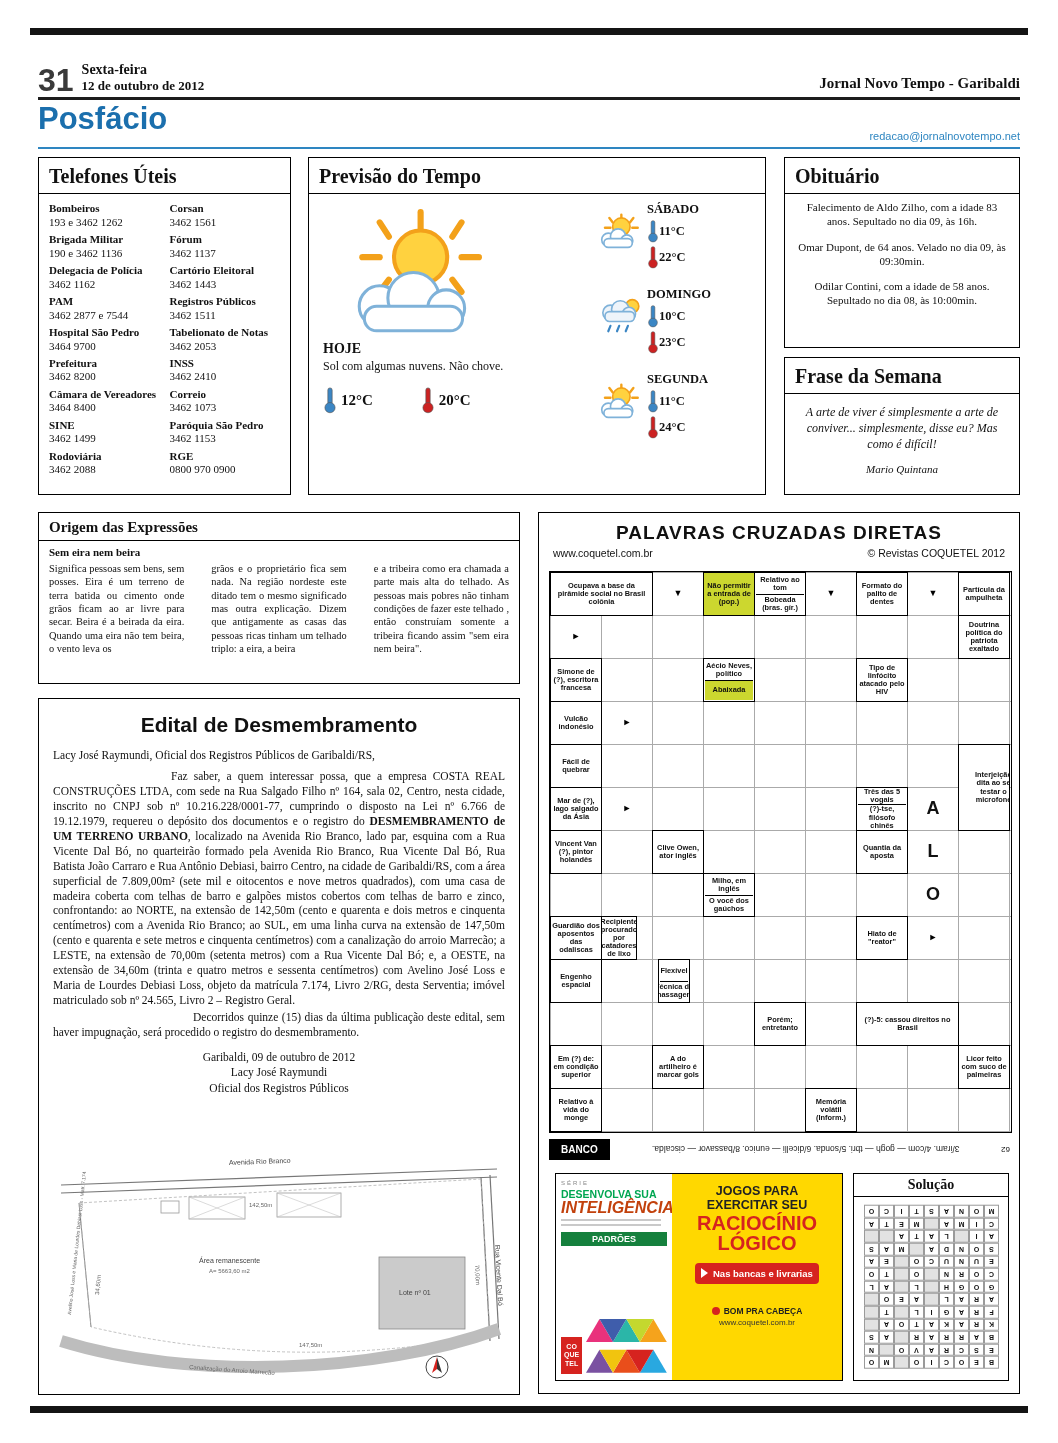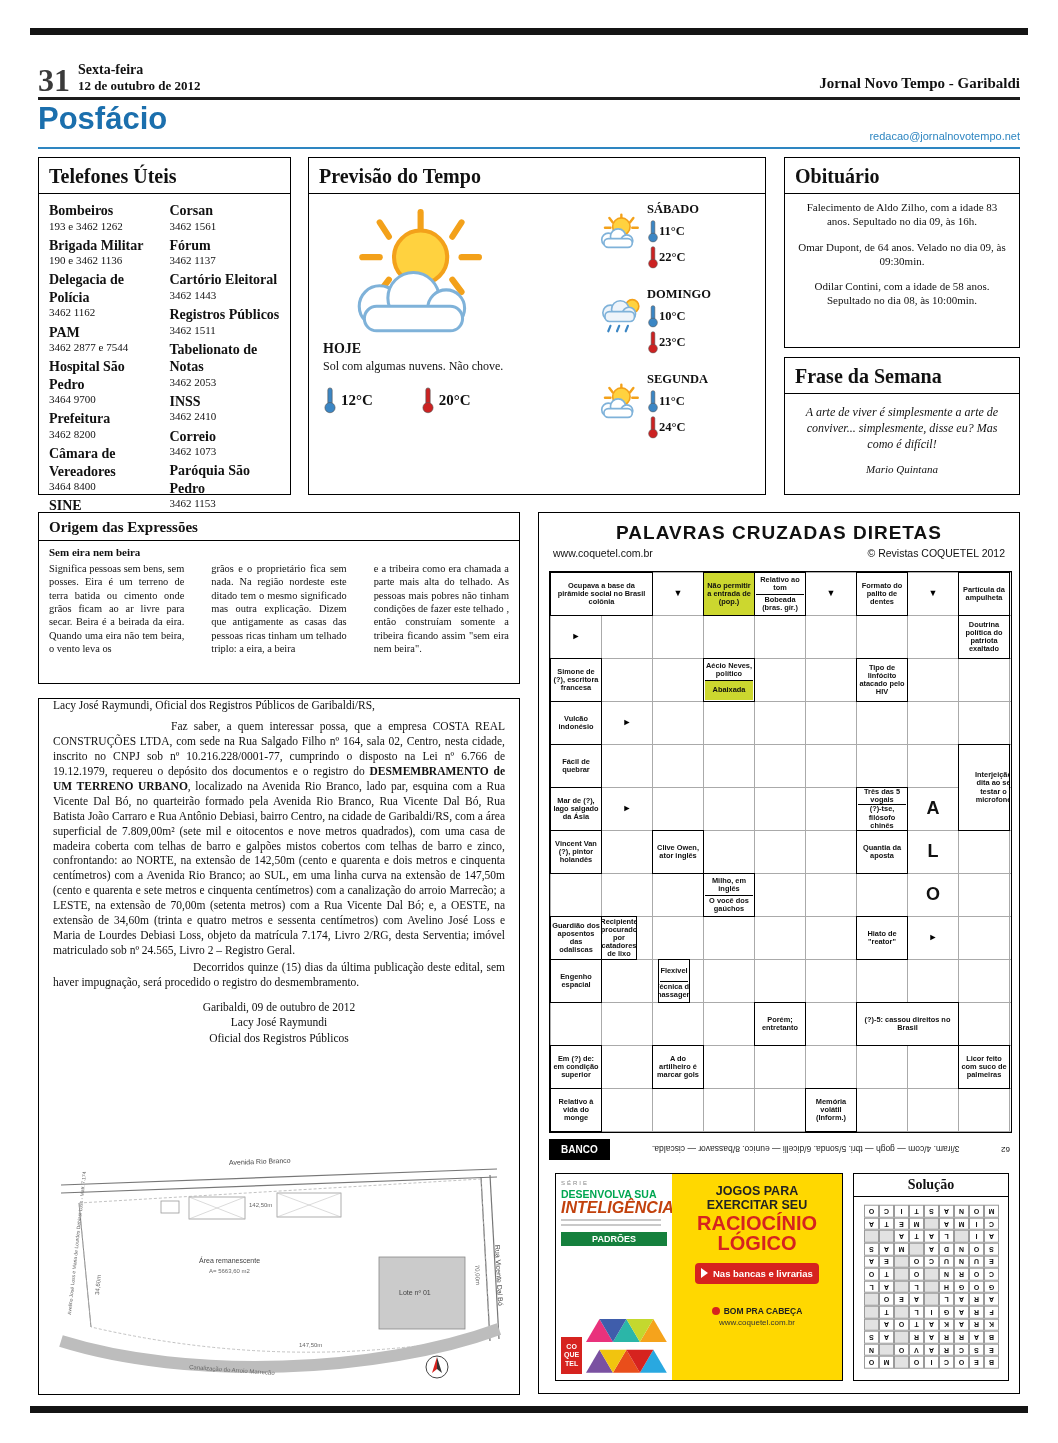--- a/index.html
+++ b/index.html
@@ -5,42 +5,42 @@
   html,body{margin:0;padding:0;background:#e9e9e9;}
   .page{position:relative;width:1058px;height:1443px;background:#fff;margin:0 auto;
         font-family:"Liberation Serif",serif;color:#111;overflow:hidden;}
   .bar{position:absolute;left:30px;right:30px;height:7px;background:#141414;}
   .bar.top{top:28px;} .bar.bottom{top:1406px;}
 
   
   .masthead{position:absolute;left:38px;right:38px;top:50px;height:44px;display:flex;
             justify-content:space-between;align-items:flex-end;}
   .mh-left{display:flex;align-items:flex-end;gap:8px;}
-  .page-number{font-family:Liberation Serif, serif;font-weight:bold;font-size:32px;color:#3a3a3a;line-height:.85;margin-top:38px;}
+  .page-number{font-family:Liberation Sans, sans-serif;font-weight:bold;font-size:32px;color:#3a3a3a;line-height:.85;margin-top:38px;}
   .weekday{font-weight:bold;font-size:14px;}
   .date{font-weight:bold;font-size:13px;}
   .mh-right{font-weight:bold;font-size:15px;padding-bottom:2px;}
   .mh-rule{position:absolute;left:38px;right:38px;top:97px;height:3px;background:#1d1d1d;}
   .section-header{position:absolute;left:38px;right:38px;top:103px;height:42px;}
   .section-title{position:absolute;left:0;top:0;margin:0;font-family:"Liberation Sans",sans-serif;
                  font-weight:bold;font-size:31px;color:#1b6fad;line-height:1;}
   .section-email{position:absolute;right:0;bottom:3px;font-family:"Liberation Sans",sans-serif;
                  font-size:11px;color:#2e86c1;}
   .blue-rule{position:absolute;left:38px;right:38px;top:147px;height:2px;background:#2e86c1;}
 
   
   .box{position:absolute;background:#fff;border:1px solid #000;box-sizing:border-box;}
   .box-title{font-weight:bold;font-size:20px;padding:7px 10px 5px;border-bottom:1px solid #000;}
 
   
   #phones-box{left:38px;top:157px;width:253px;height:338px;}
   .phones-cols{display:flex;gap:10px;padding:8px 10px;}
   .phones-col{flex:1;min-width:0;}
   .phone-item{margin-bottom:4px;}
-  .phone-name{font-weight:bold;font-size:14px;line-height:1.25;}
+  .phone-name{font-weight:bold;font-size:11px;line-height:1.25;}
   .phone-number{font-size:11px;line-height:1.2;}
 
   
   #weather-box{left:308px;top:157px;width:458px;height:338px;}
   .weather-main{position:absolute;left:14px;top:48px;width:265px;}
   .icon-big{width:185px;height:133px;display:block;}
   .hoje-label{font-weight:bold;font-size:14px;margin-top:2px;}
   .hoje-desc{font-size:12px;margin-top:2px;}
   .hoje-temps{display:flex;gap:48px;margin-top:12px;align-items:center;}
   .temp-group{display:flex;align-items:center;gap:4px;}
@@ -418,20 +418,21 @@
     <div class="expr-title">Origem das Expressões</div>
     <div class="expr-sub">Sem eira nem beira</div>
     <div class="expr-cols">
       <div class="expr-col">Significa pessoas sem bens, sem posses. Eira é um terreno de terra batida ou cimento onde grãos ficam ao ar livre para secar. Beira é a beirada da eira. Quando uma eira não tem beira, o vento leva os</div>
       <div class="expr-col">grãos e o proprietário fica sem nada. Na região nordeste este ditado tem o mesmo significado mas outra explicação. Dizem que antigamente as casas das pessoas ricas tinham um telhado triplo: a eira, a beira</div>
       <div class="expr-col">e a tribeira como era chamada a parte mais alta do telhado. As pessoas mais pobres não tinham condições de fazer este telhado , então construíam somente a tribeira ficando assim "sem eira nem beira".</div>
     </div>
   </section>
 
   <section class="box" id="edital-box">
+    <h2 class="edital-title">Edital de Desmembramento</h2>
     <p class="edital-intro">Lacy José Raymundi, Oficial dos Registros Públicos de Garibaldi/RS,</p>
     <p class="edital-body"><span>Faz saber, a quem interessar possa, que a empresa COSTA REAL CONSTRUÇÕES LTDA, com sede na Rua Salgado Filho nº 164, sala 02, Centro, nesta cidade, inscrito no CNPJ sob nº 10.216.228/0001-77, cumprindo o disposto na Lei nº 6.766 de 19.12.1979, requereu o depósito dos documentos e o registro do </span><span class="b">DESMEMBRAMENTO de UM TERRENO URBANO</span><span>, localizado na Avenida Rio Branco, lado par, esquina com a Rua Vicente Dal Bó, no quarteirão formado pela Avenida Rio Branco, Rua Vicente Dal Bó, Rua Batista João Carraro e Rua Antônio Debiasi, bairro Centro, na cidade de Garibaldi/RS, com a área superficial de 7.809,00m² (sete mil e oitocentos e nove metros quadrados), com uma casa de madeira coberta com telhas de barro e galpões mistos cobertos com telhas de barro e zinco, confrontando: ao NORTE, na extensão de 142,50m (cento e quarenta e dois metros e cinquenta centímetros) com a Avenida Rio Branco; ao SUL, em uma linha curva na extensão de 147,50m (cento e quarenta e sete metros e cinquenta centímetros) com a canalização do arroio Marrecão; a LESTE, na extensão de 70,00m (setenta metros) com a Rua Vicente Dal Bó; e, a OESTE, na extensão de 34,60m (trinta e quatro metros e sessenta centímetros) com Avelino José Loss e Maria de Lourdes Debiasi Loss, objeto da matrícula 7.174, Livro 2/RG, desta Serventia; imóvel matriculado sob nº 24.565, Livro 2 – Registro Geral.</span></p>
     <p class="edital-body2">Decorridos quinze (15) dias da última publicação deste edital, sem haver impugnação, será procedido o registro do desmembramento.</p>
     <div class="edital-sign">
       <div>Garibaldi, 09 de outubro de 2012</div>
       <div>Lacy José Raymundi</div>
       <div>Oficial dos Registros Públicos</div>
     </div>
     <svg class="map-svg" viewBox="0 0 460 243">
       <line x1="12" y1="40" x2="448" y2="24" class="road"></line>

